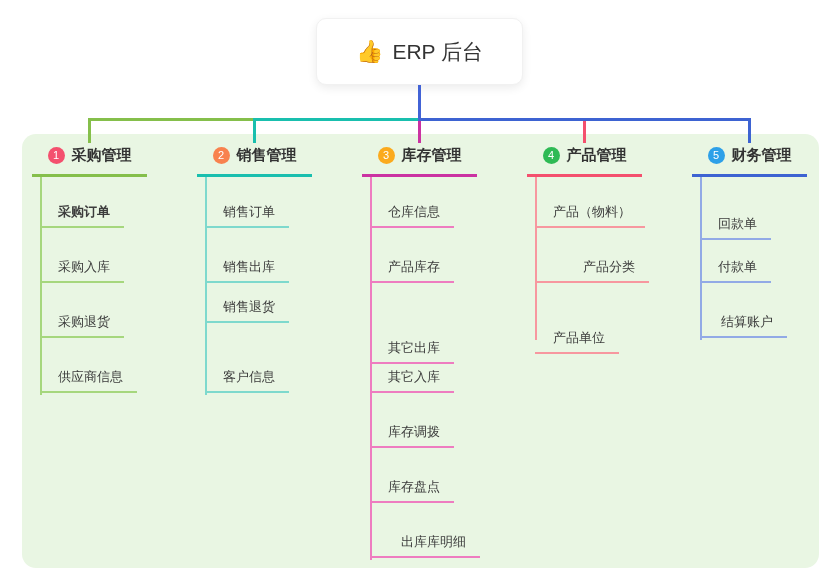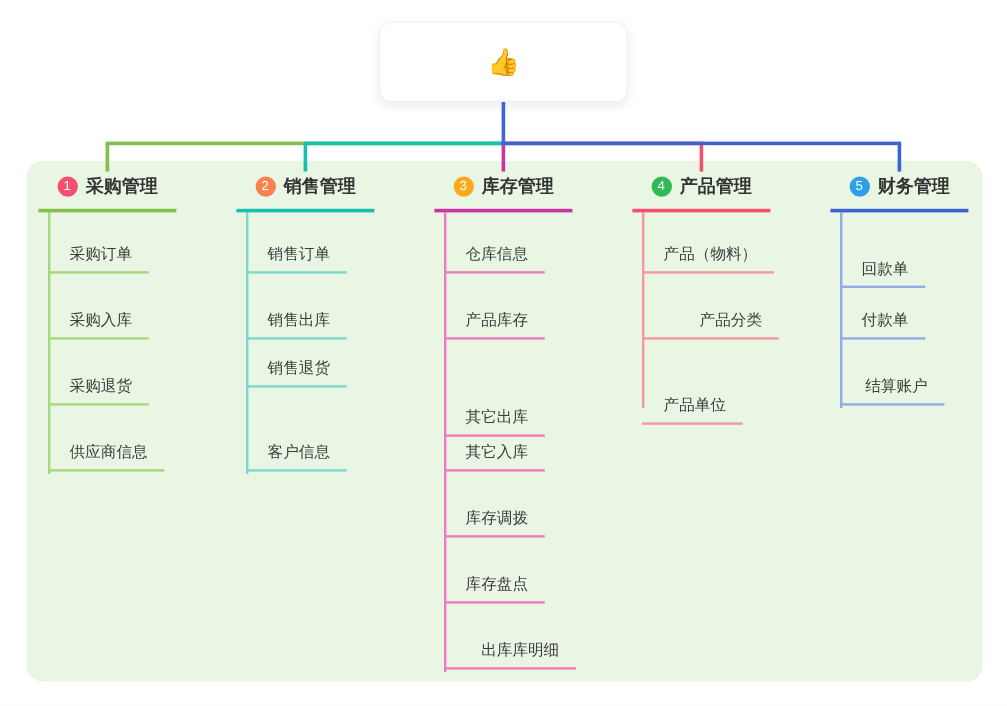--- a/index.html
+++ b/index.html
@@ -79,20 +79,21 @@
   }
 </style>
 </head>
 <body>
 
 <div class="stage">
   <div class="container"></div>
 
   <div class="root-node">
     <span class="emoji">👍</span>
+    <span>ERP 后台</span>
   </div>
 
   <div id="lines">
       <div class="line" style="left: 88px; top: 120px; width: 3px; height: 23px; background: rgb(133, 191, 75);"></div>
       <div class="line" style="left: 253px; top: 120px; width: 3px; height: 23px; background: rgb(25, 191, 174);"></div>
       <div class="line" style="left: 418px; top: 120px; width: 3px; height: 23px; background: rgb(203, 50, 162);"></div>
       <div class="line" style="left: 583px; top: 120px; width: 3px; height: 23px; background: rgb(244, 80, 110);"></div>
       <div class="line" style="left: 748px; top: 120px; width: 3px; height: 23px; background: rgb(61, 99, 210);"></div>
       <div class="line" style="left: 88px; top: 118px; width: 333px; height: 3px; background: rgb(133, 191, 75);"></div>
       <div class="line" style="left: 253px; top: 118px; width: 168px; height: 3px; background: rgb(25, 191, 174);"></div>
@@ -103,21 +104,21 @@
       <div class="line" style="left: 205px; top: 177px; width: 2px; height: 218px; background: rgb(126, 217, 205);"></div>
       <div class="line" style="left: 370px; top: 177px; width: 2px; height: 383px; background: rgb(238, 124, 192);"></div>
       <div class="line" style="left: 535px; top: 177px; width: 2px; height: 163px; background: rgb(247, 151, 159);"></div>
       <div class="line" style="left: 700px; top: 177px; width: 2px; height: 163px; background: rgb(146, 170, 230);"></div>
     </div>
   <div id="branches">
       <div class="branch-header" style="left: 32px; top: 143px; border-bottom-color: rgb(133, 191, 75);">
         <span class="badge" style="background: rgb(244, 80, 110);">1</span>
         <span>采购管理</span>
       </div>
-      <div class="child-node" style="left: 40px; top: 198px; border-bottom-color: rgb(166, 215, 125);">采购订单</div>
+      <div class="child-node" style="left: 40px; top: 198px; border-bottom-color: rgb(166, 215, 125); font-weight: bold;">采购订单</div>
       <div class="child-node" style="left: 40px; top: 253px; border-bottom-color: rgb(166, 215, 125);">采购入库</div>
       <div class="child-node" style="left: 40px; top: 308px; border-bottom-color: rgb(166, 215, 125);">采购退货</div>
       <div class="child-node" style="left: 40px; top: 363px; border-bottom-color: rgb(166, 215, 125);">供应商信息</div>
       <div class="branch-header" style="left: 197px; top: 143px; border-bottom-color: rgb(25, 191, 174);">
         <span class="badge" style="background: rgb(248, 130, 78);">2</span>
         <span>销售管理</span>
       </div>
       <div class="child-node" style="left: 205px; top: 198px; border-bottom-color: rgb(126, 217, 205);">销售订单</div>
       <div class="child-node" style="left: 205px; top: 253px; border-bottom-color: rgb(126, 217, 205);">销售出库</div>
       <div class="child-node" style="left: 205px; top: 293px; border-bottom-color: rgb(126, 217, 205);">销售退货</div>

